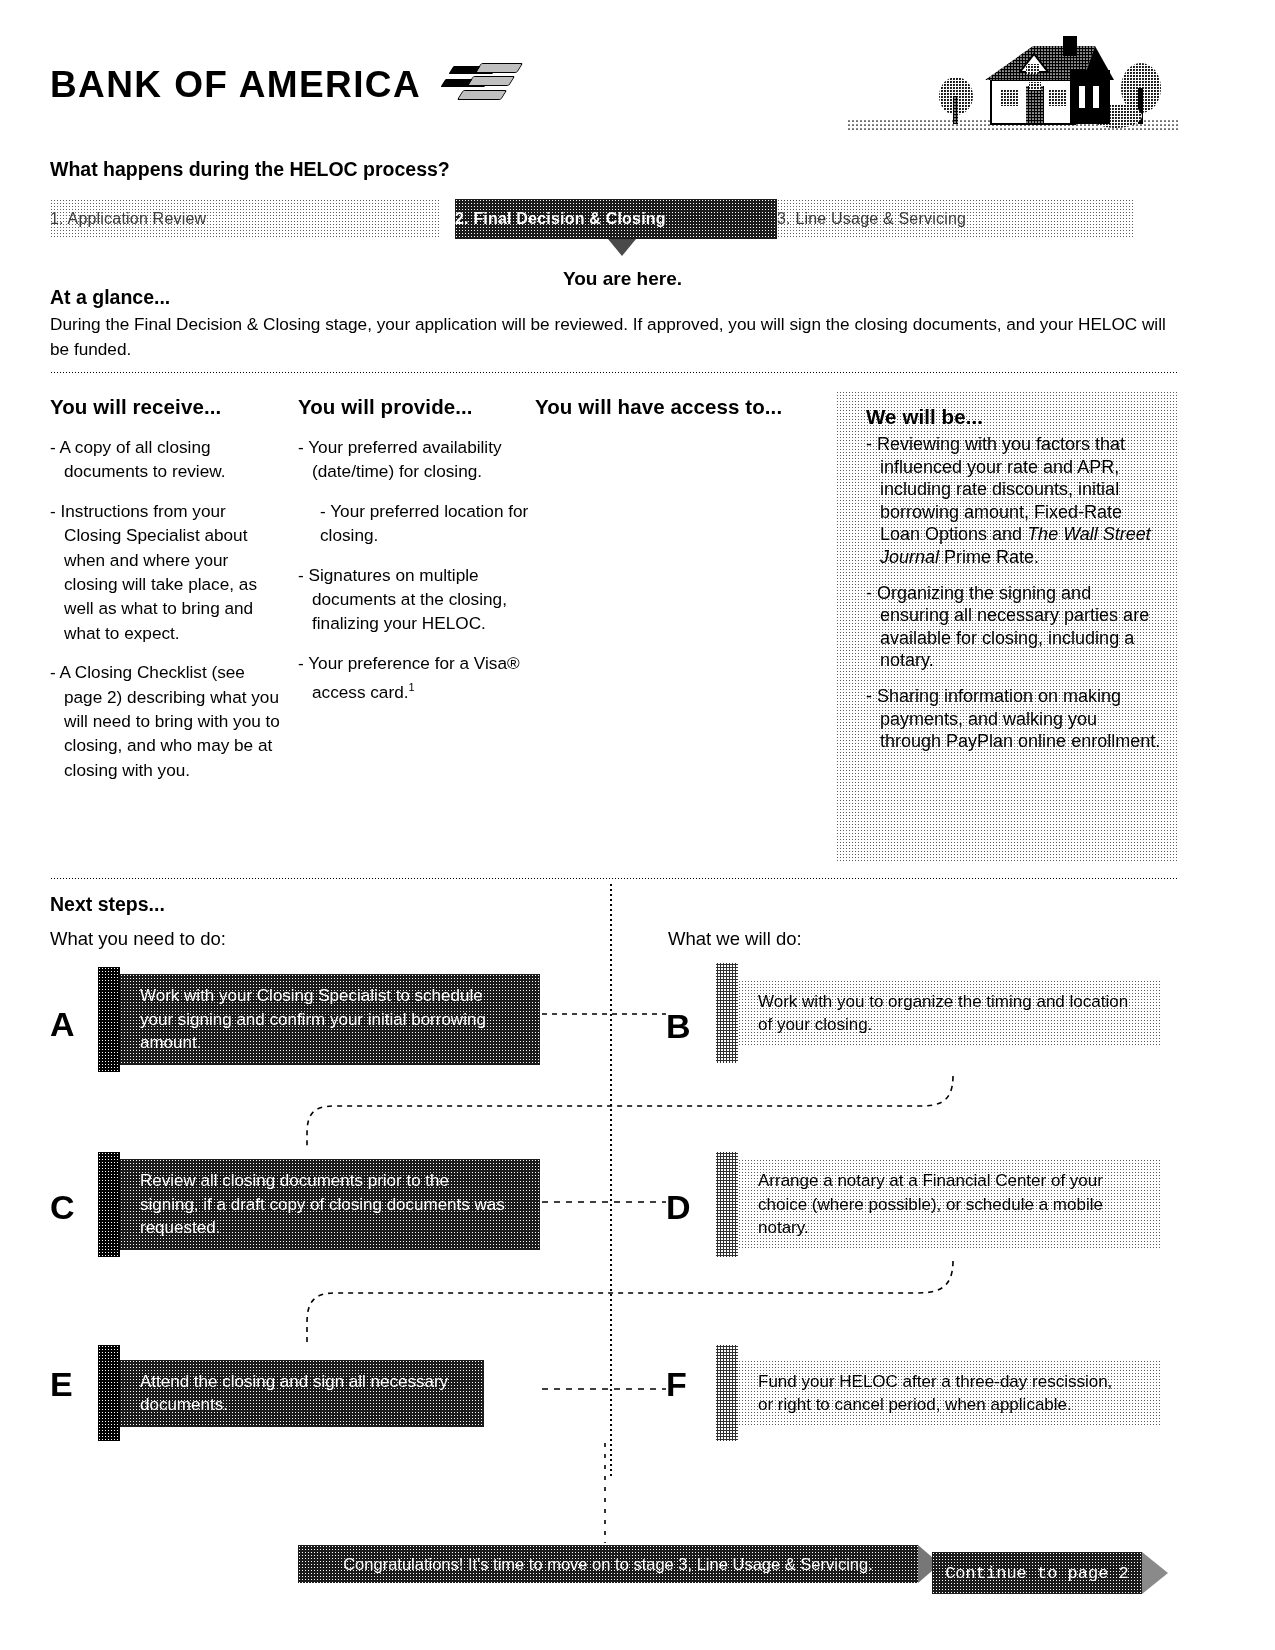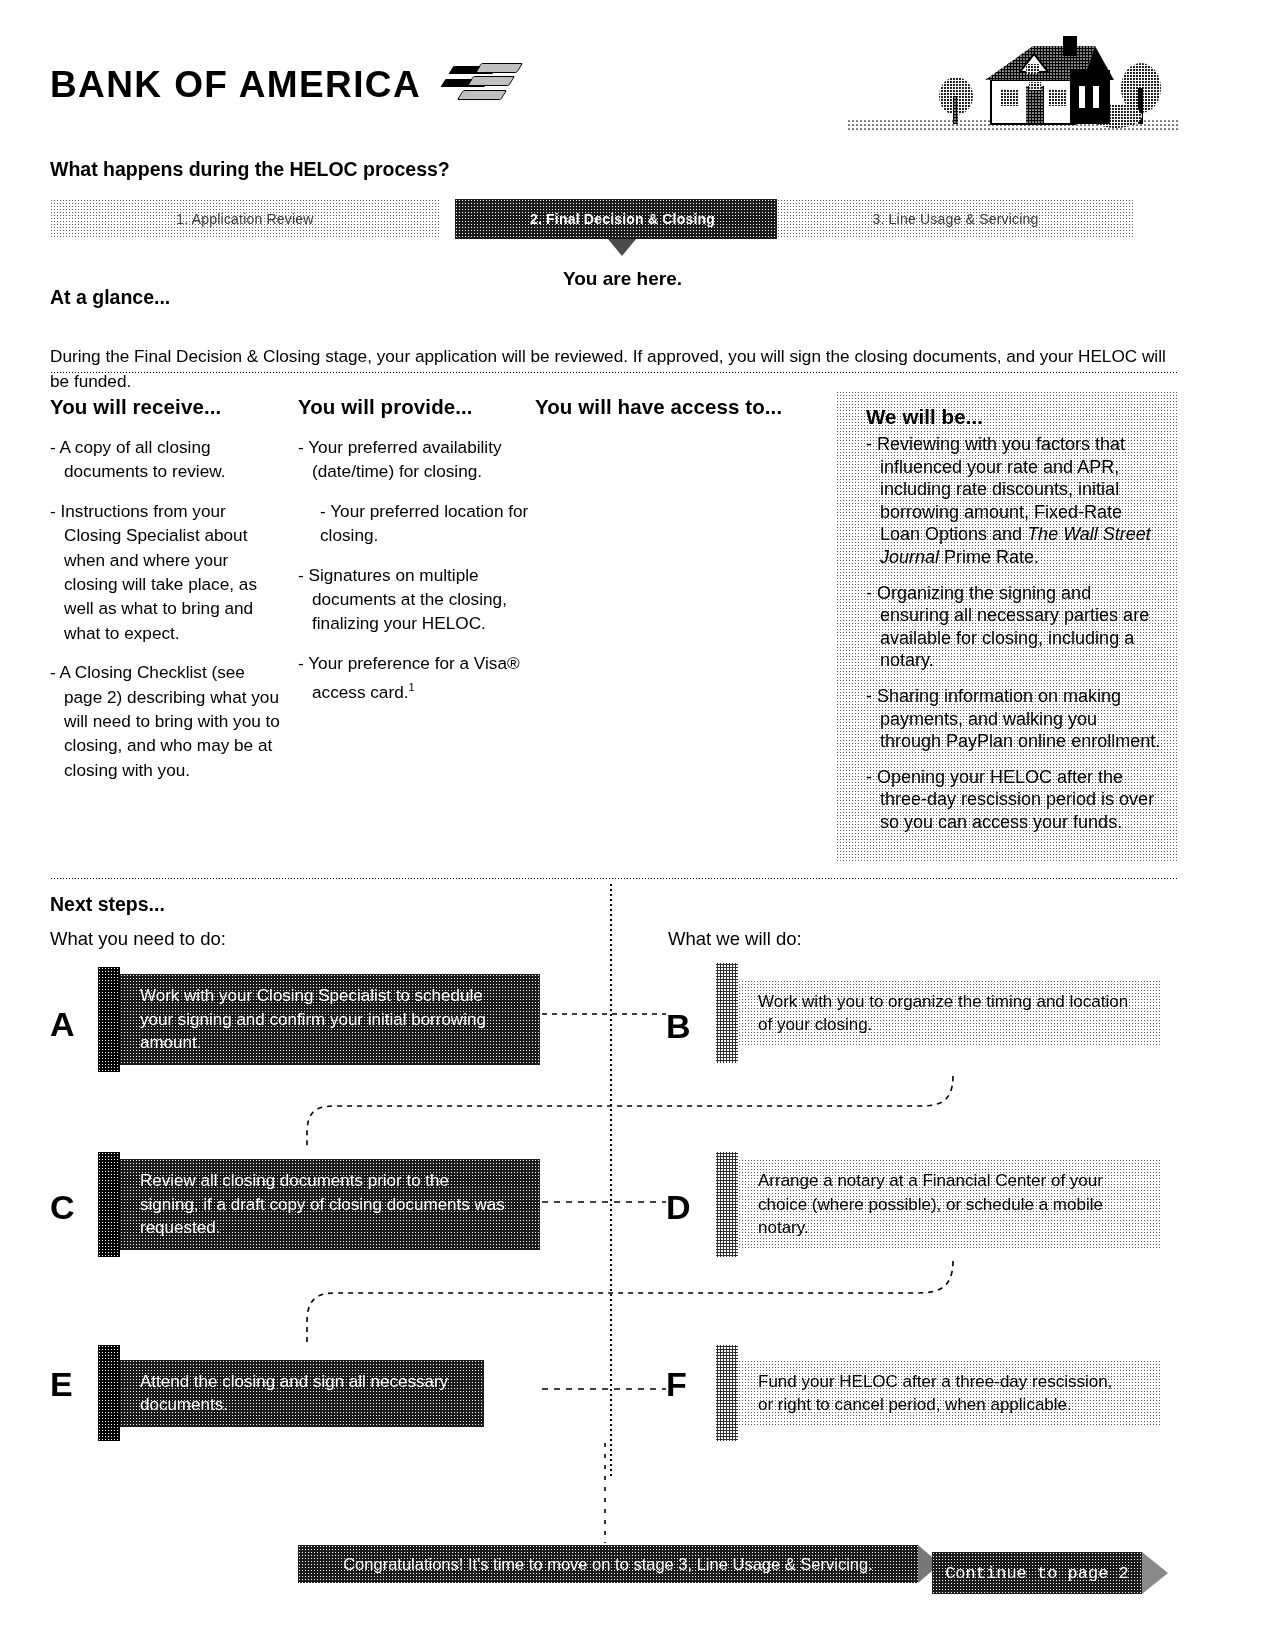--- a/index.html
+++ b/index.html
@@ -47,41 +47,41 @@
   .fl-solid{background:#000;}
   .fl-tex{background-color:#fff;background-image:radial-gradient(#000 55%,transparent 56%);background-size:2px 2px;outline:1px solid #000;}
 
   
   #house-art{position:absolute;left:848px;top:24px;width:330px;height:112px;}
   #house-art svg{display:block;}
   #q-title{position:absolute;left:50px;top:158px;font-weight:bold;font-size:19.5px;}
 
   
   .stage{
-    position:absolute;height:40px;display:flex;align-items:center;justify-content:center;
-    font-size:14px;letter-spacing:.2px;white-space:nowrap;
+    position:absolute;height:40px;display:flex;align-items:center;
+    font-size:16px;letter-spacing:.2px;white-space:nowrap;
   }
   #stage-1{left:50px;top:199px;width:390px;color:#3b3b3b;}
   #stage-2{left:455px;top:199px;width:335px;color:#fff;font-weight:bold;}
   #stage-3{left:777px;top:199px;width:357px;color:#3b3b3b;}
   #stage-2-tail{
     position:absolute;left:608px;top:239px;width:0;height:0;
     border-left:14px solid transparent;border-right:14px solid transparent;
     border-top:17px solid #4a4a4a;
   }
   #you-are-here{
     position:absolute;left:455px;top:268px;width:335px;text-align:center;
     font-weight:bold;font-size:19px;
   }
 
   
   #glance-title{position:absolute;left:50px;top:286px;font-weight:bold;font-size:19.5px;}
   #glance-body{
     position:absolute;left:50px;top:312px;width:1128px;
-    font-size:17.2px;line-height:25px;margin-top:32px;
+    font-size:17.2px;line-height:25px;
   }
 
   
   .dotrule{
     position:absolute;height:3px;
     background-image:radial-gradient(#000 46%,transparent 47%);
     background-size:3px 3px;
   }
   #rule-1{left:50px;top:371px;width:1128px;}
   #rule-2{left:50px;top:877px;width:1128px;}
@@ -261,21 +261,20 @@
     <h3>You will have access to...</h3>
   </div>
 
   <div class="col tex-light" id="col-webe">
     <div class="inner">
       <h3>We will be...</h3>
       <ul>
         <li><span>Reviewing with you factors that influenced your rate and APR, including rate discounts, initial borrowing amount, Fixed-Rate Loan Options and </span><span class="it">The Wall Street Journal</span><span> Prime Rate.</span></li>
         <li>Organizing the signing and ensuring all necessary parties are available for closing, including a notary.</li>
         <li>Sharing information on making payments, and walking you through PayPlan online enrollment.</li>
-        <li>Opening your HELOC after the three-day rescission period is over so you can access your funds.</li>
       </ul>
     </div>
   </div>
 
   <div class="dotrule" id="rule-2"></div>
 
   <div id="next-title">Next steps...</div>
   <div id="lbl-you">What you need to do:</div>
   <div id="lbl-we">What we will do:</div>
   <div id="vdiv"></div>

